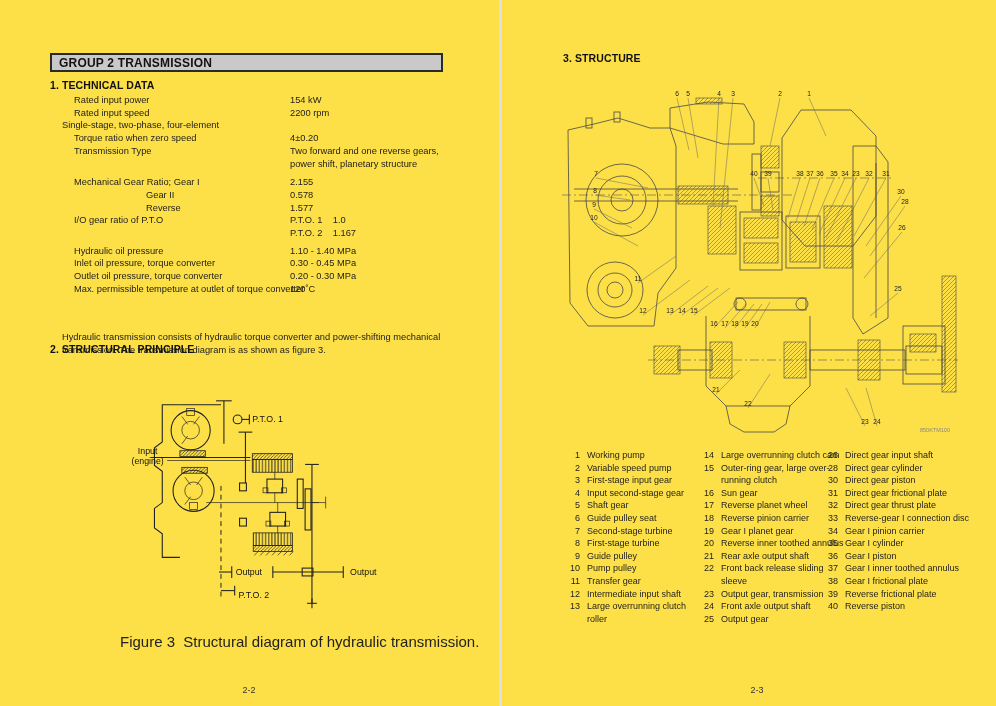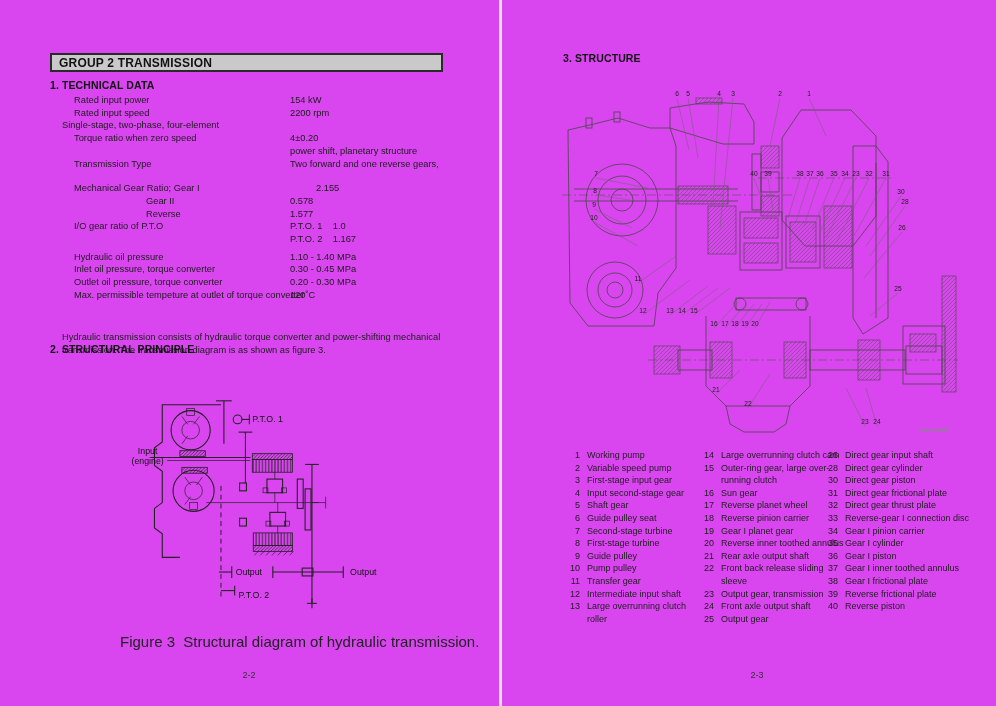--- a/index.html
+++ b/index.html
@@ -1,38 +1,38 @@
 <!DOCTYPE html>
 <html><head>
 <meta charset="utf-8">
 <style>
   * { margin:0; padding:0; box-sizing:border-box; }
   html,body { width:996px; height:706px; }
   body { background:#ffffff; font-family:"Liberation Sans", sans-serif; color:#1c1c1c; position:relative; overflow:hidden; }
-  .spread { position:absolute; inset:0; background:#d946ef; }
+  .spread { position:absolute; inset:0; background:#fde047; }
   .page-divider { position:absolute; left:499px; top:0; width:3px; height:706px; background:#e0e0e0; }
 
   
   .group-bar { position:absolute; left:50px; top:53px; width:393px; height:19px; background:#c9c9c9; border:2px solid #2a2a2a; display:flex; align-items:center; padding-left:7px; font-weight:bold; font-size:12px; letter-spacing:.2px; color:#111; }
   .sec-heading { position:absolute; font-weight:bold; font-size:10.5px; color:#111; letter-spacing:.1px; }
   #technical-heading { left:50px; top:79px; }
   #structural-heading { left:50px; top:316px;margin-top:27px; }
   #structure-heading { left:563px; top:52px; }
 
   .spec-table { position:absolute; left:62px; top:94px; width:392px; font-size:9.3px; }
   .spec-row { display:flex; line-height:12.7px; }
   .spec-label { width:228px; white-space:pre; flex:none;padding-left:12px; }
   .spec-value { white-space:pre; }
 
   .principle-text { position:absolute; left:62px; top:331px; width:400px; font-size:9.3px; line-height:13px; white-space:pre-line; }
 
   .figure3-wrap { position:absolute; left:120px; top:393px; width:290px; height:225px; }
   .fig-caption { position:absolute; left:120px; top:617px; width:300px; text-align:center; font-size:15px; white-space:pre; color:#222;margin-top:16px; }
 
-  .page-num { position:absolute; font-size:9px; color:#333; }
+  .page-num { position:absolute; font-size:9px; color:#333;margin-top:15px; }
   #page-num-left { left:234px; top:670px; width:30px; text-align:center; }
   #page-num-right { left:742px; top:670px; width:30px; text-align:center; }
 
   
   .structure-fig { position:absolute; left:558px; top:88px; width:405px; height:352px; }
 
   .parts-list { position:absolute; top:449px; font-size:9px; line-height:12.6px; color:#1e1e1e; }
   #parts-col-1 { left:566px; width:132px; }
   #parts-col-2 { left:700px; width:126px; }
   #parts-col-3 { left:824px; width:150px; }
@@ -80,30 +80,30 @@
       <div class="spec-row">
         <div class="spec-value">Single-stage, two-phase, four-element</div>
       </div>
 
       <div class="spec-row">
         <div class="spec-label">Torque ratio when zero speed</div>
         <div class="spec-value">4±0.20</div>
       </div>
 
       <div class="spec-row">
+        <div class="spec-label">Transmission Type</div>
+        <div class="spec-value">Two forward and one reverse gears,</div>
+      </div>
+
+      <div class="spec-row">
         <div class="spec-label"></div>
         <div class="spec-value">power shift, planetary structure</div>
       </div>
 
-      <div class="spec-row">
-        <div class="spec-label">Transmission Type</div>
-        <div class="spec-value">Two forward and one reverse gears,</div>
-      </div>
-
-      <div class="spec-row" style="margin-top: 12px; gap: 26px;">
+      <div class="spec-row" style="margin-top: 6px;">
         <div class="spec-label">Mechanical Gear Ratio; Gear I</div>
         <div class="spec-value">2.155</div>
       </div>
 
       <div class="spec-row">
         <div class="spec-label" style="padding-left: 84px;">Gear II</div>
         <div class="spec-value">0.578</div>
       </div>
 
       <div class="spec-row">

